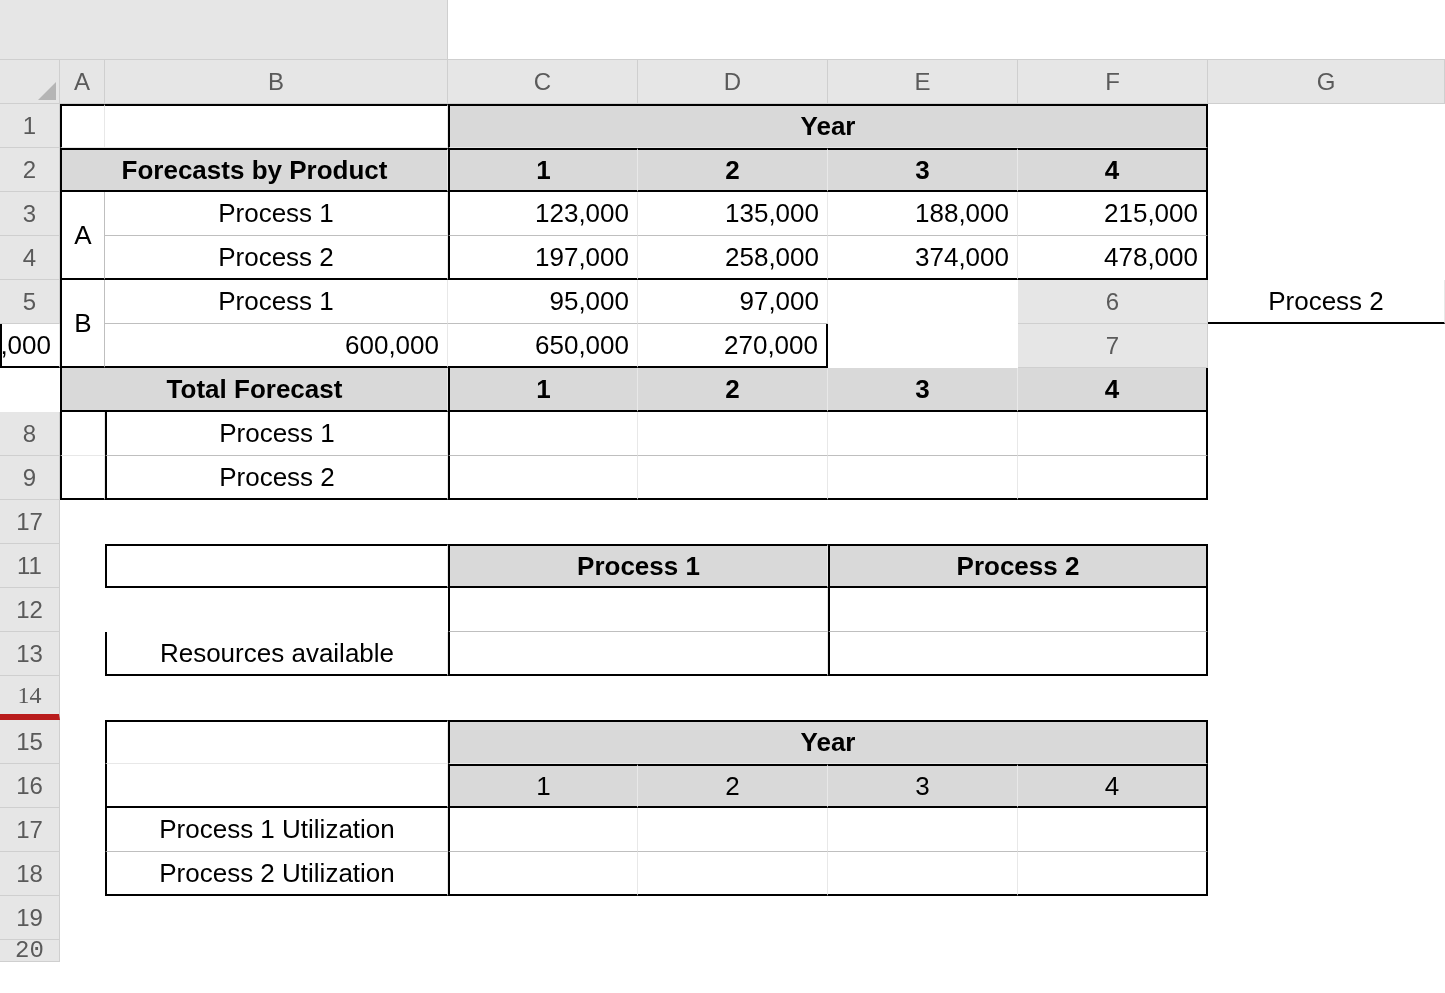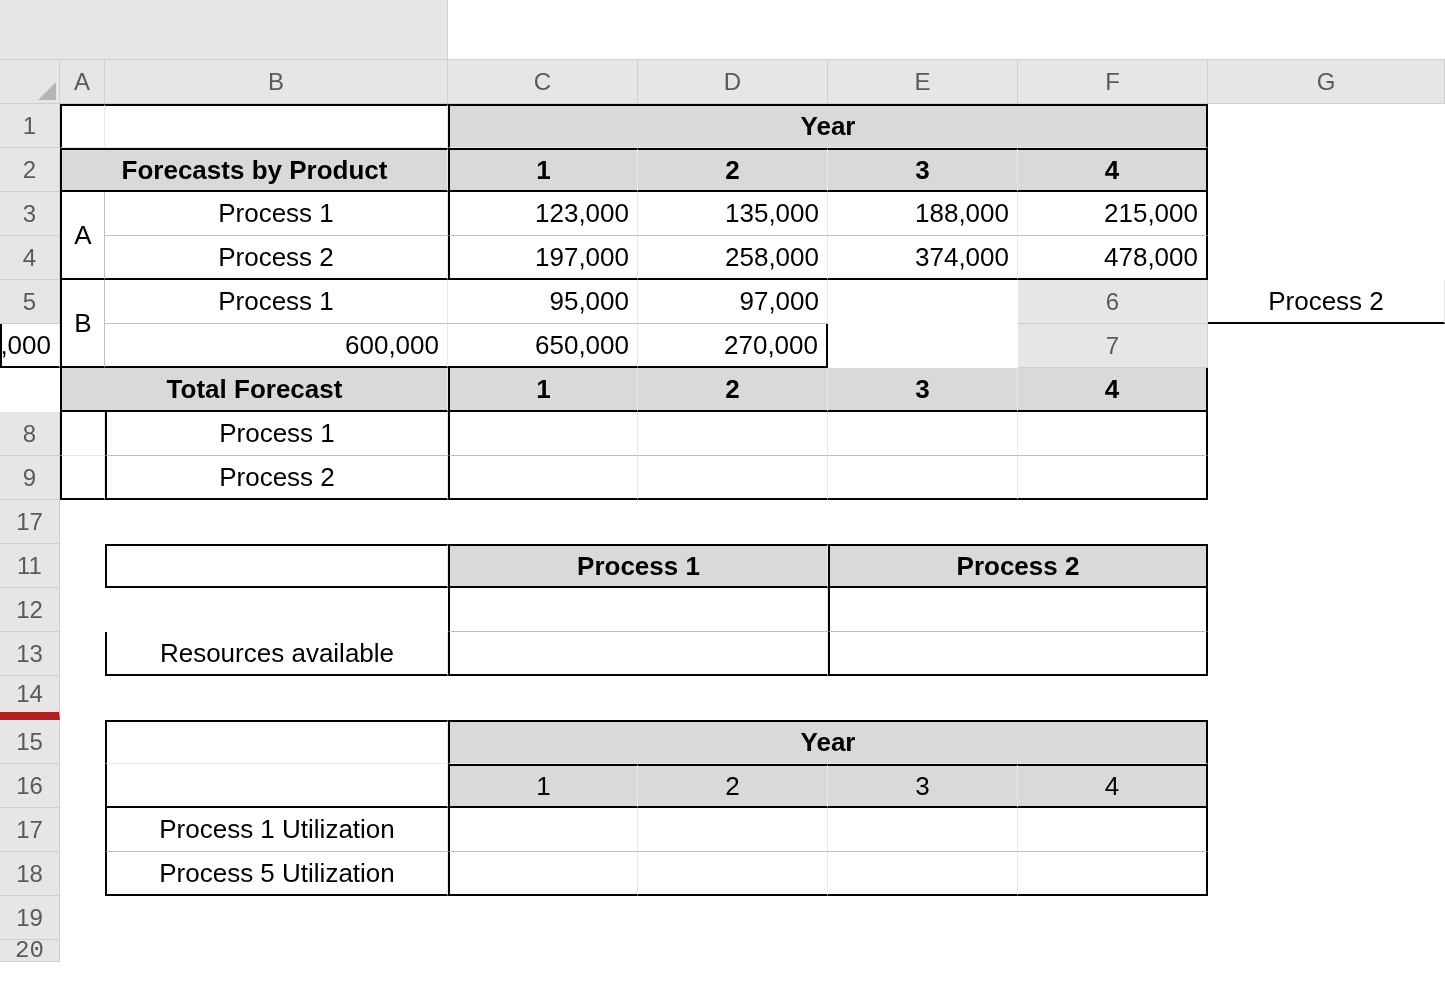--- a/index.html
+++ b/index.html
@@ -68,21 +68,22 @@
     background: #e6e6e6;
     border-right: 1px solid #cfcfcf;
     border-bottom: 1px solid #cfcfcf;
     display: flex;
     align-items: center;
     justify-content: center;
     color: #5a5a5a;
     font-size: 24px;
   }
   .rowhdr.sel {
-    border-bottom: 8px solid #b91c1c;
+    border-bottom: 6px solid #b91c1c;
+    font-family: Liberation Serif, serif;
   }
 
   
   .cell {
     border-right: 1px solid #e8e8e8;
     border-bottom: 1px solid #e8e8e8;
     display: flex;
     align-items: center;
     padding: 0 8px;
     background: #ffffff;
@@ -269,21 +270,21 @@
     <div class="cell blank-noborder"></div>
     <div class="cell center ib-b b-l">Process 1 Utilization</div>
     <div class="cell ib-b b-l"></div>
     <div class="cell ib-b"></div>
     <div class="cell ib-b"></div>
     <div class="cell ib-b b-r"></div>
     <div class="cell blank-noborder"></div>
 
     <div class="rowhdr">18</div>
     <div class="cell blank-noborder"></div>
-    <div class="cell center b-b b-l">Process 5 Utilization</div>
+    <div class="cell center b-b b-l">Process 2 Utilization</div>
     <div class="cell b-b b-l"></div>
     <div class="cell b-b"></div>
     <div class="cell b-b"></div>
     <div class="cell b-b b-r"></div>
     <div class="cell blank-noborder"></div>
 
     <div class="rowhdr">19</div>
     <div class="cell blank-noborder"></div>
     <div class="cell blank-noborder"></div>
     <div class="cell blank-noborder"></div>

